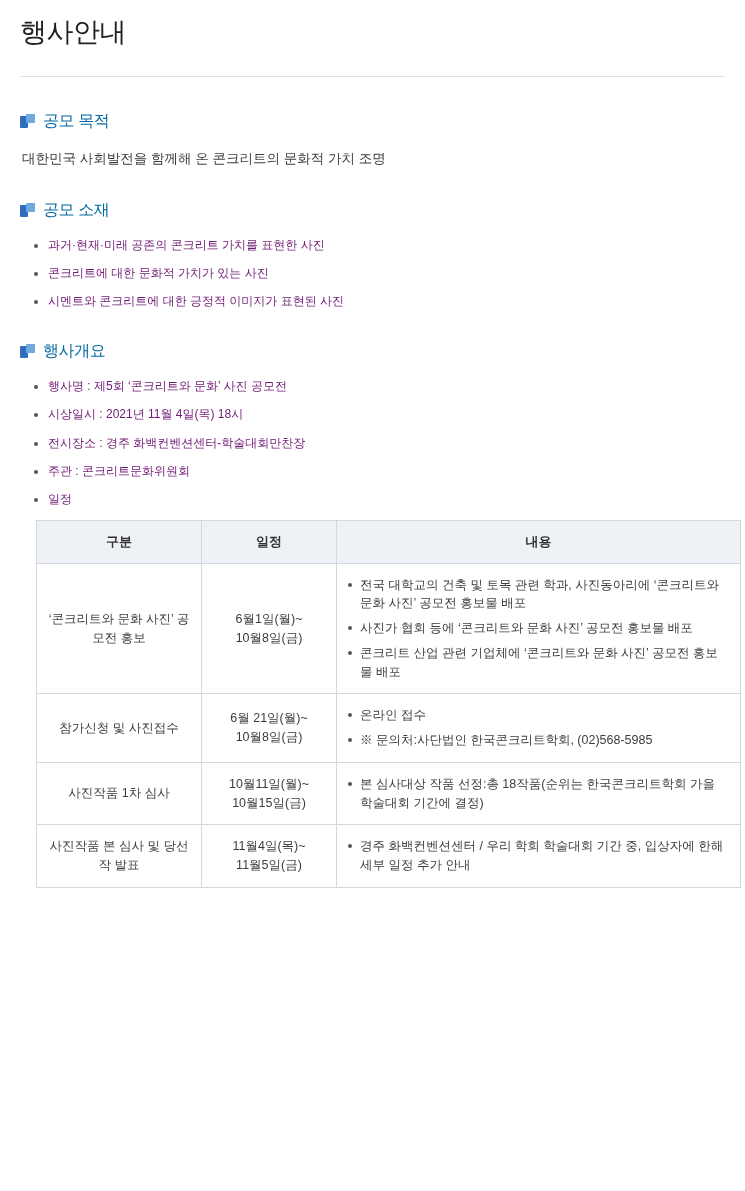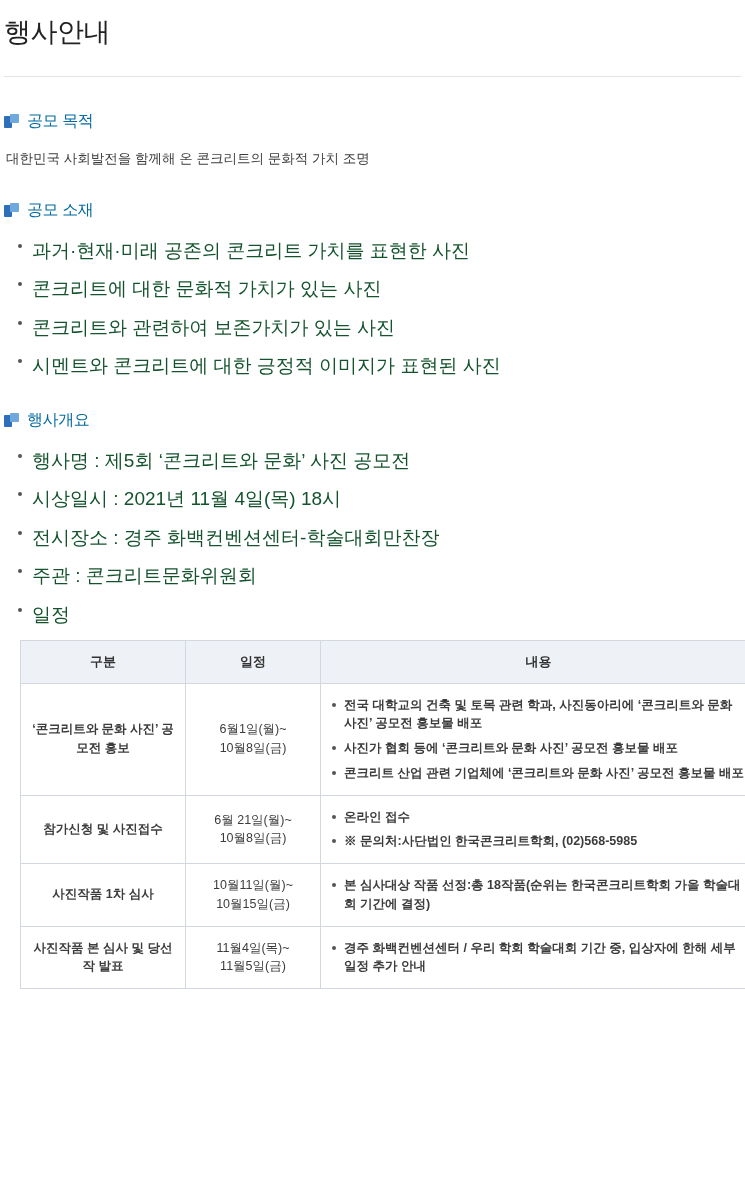--- a/index.html
+++ b/index.html
@@ -10,21 +10,21 @@
   }
   body {
     width: 745px;
     min-height: 1191px;
     font-family: "Liberation Sans", sans-serif;
     color: #333333;
     font-size: 13px;
   }
   .page {
     width: 745px;
-    padding: 0 4px;
+    padding: 0 20px;
   }
   .page-title {
     font-size: 27px;
     font-weight: 400;
     color: #222222;
     letter-spacing: -0.5px;
     margin: 14px 0 26px 0;
     padding-bottom: 0;
   }
   .title-rule {
@@ -76,22 +76,22 @@
   }
   ul.bullets {
     list-style: none;
     margin: 0;
     padding: 0 0 0 14px;
   }
   ul.bullets > li {
     position: relative;
     padding-left: 14px;
     margin-bottom: 11px;
-    font-size: 19px;
-    color: #14532d;
+    font-size: 12px;
+    color: #701a75;
     line-height: 1.45;
   }
   ul.bullets > li::before {
     content: "";
     position: absolute;
     left: 0;
     top: 7px;
     width: 4px;
     height: 4px;
     border-radius: 50%;
@@ -116,38 +116,37 @@
   table.schedule td {
     border: 1px solid #d3d8e0;
     font-size: 12.5px;
     color: #3c3c3c;
     padding: 12px 10px;
     vertical-align: middle;
     line-height: 1.5;
   }
   td.c-label {
     text-align: center;
-    font-weight: bold;
+    font-weight: normal;
     font-size: 12.5px;
   }
   td.c-date {
     text-align: center;
     font-size: 12.5px;
   }
   td.c-content ul {
     list-style: none;
     margin: 0;
     padding: 0;
   }
   td.c-content li {
     position: relative;
     padding-left: 13px;
     margin-bottom: 6px;
     line-height: 1.5;
-    font-weight: bold;
   }
   td.c-content li:last-child { margin-bottom: 0; }
   td.c-content li::before {
     content: "";
     position: absolute;
     left: 1px;
     top: 7px;
     width: 4px;
     height: 4px;
     border-radius: 50%;
@@ -181,21 +180,20 @@
     <div class="section-head">
       <span class="sec-icon">
         <span class="sq1"></span>
           <span class="sq2"></span>
       </span>
       <span class="section-title">공모 소재</span>
     </div>
     <ul class="bullets">
       <li>과거·현재·미래 공존의 콘크리트 가치를 표현한 사진</li>
       <li>콘크리트에 대한 문화적 가치가 있는 사진</li>
-      <li>콘크리트와 관련하여 보존가치가 있는 사진</li>
       <li>시멘트와 콘크리트에 대한 긍정적 이미지가 표현된 사진</li>
     </ul>
   </div>
 
   <div class="section">
     <div class="section-head">
       <span class="sec-icon">
         <span class="sq1"></span>
           <span class="sq2"></span>
       </span>

